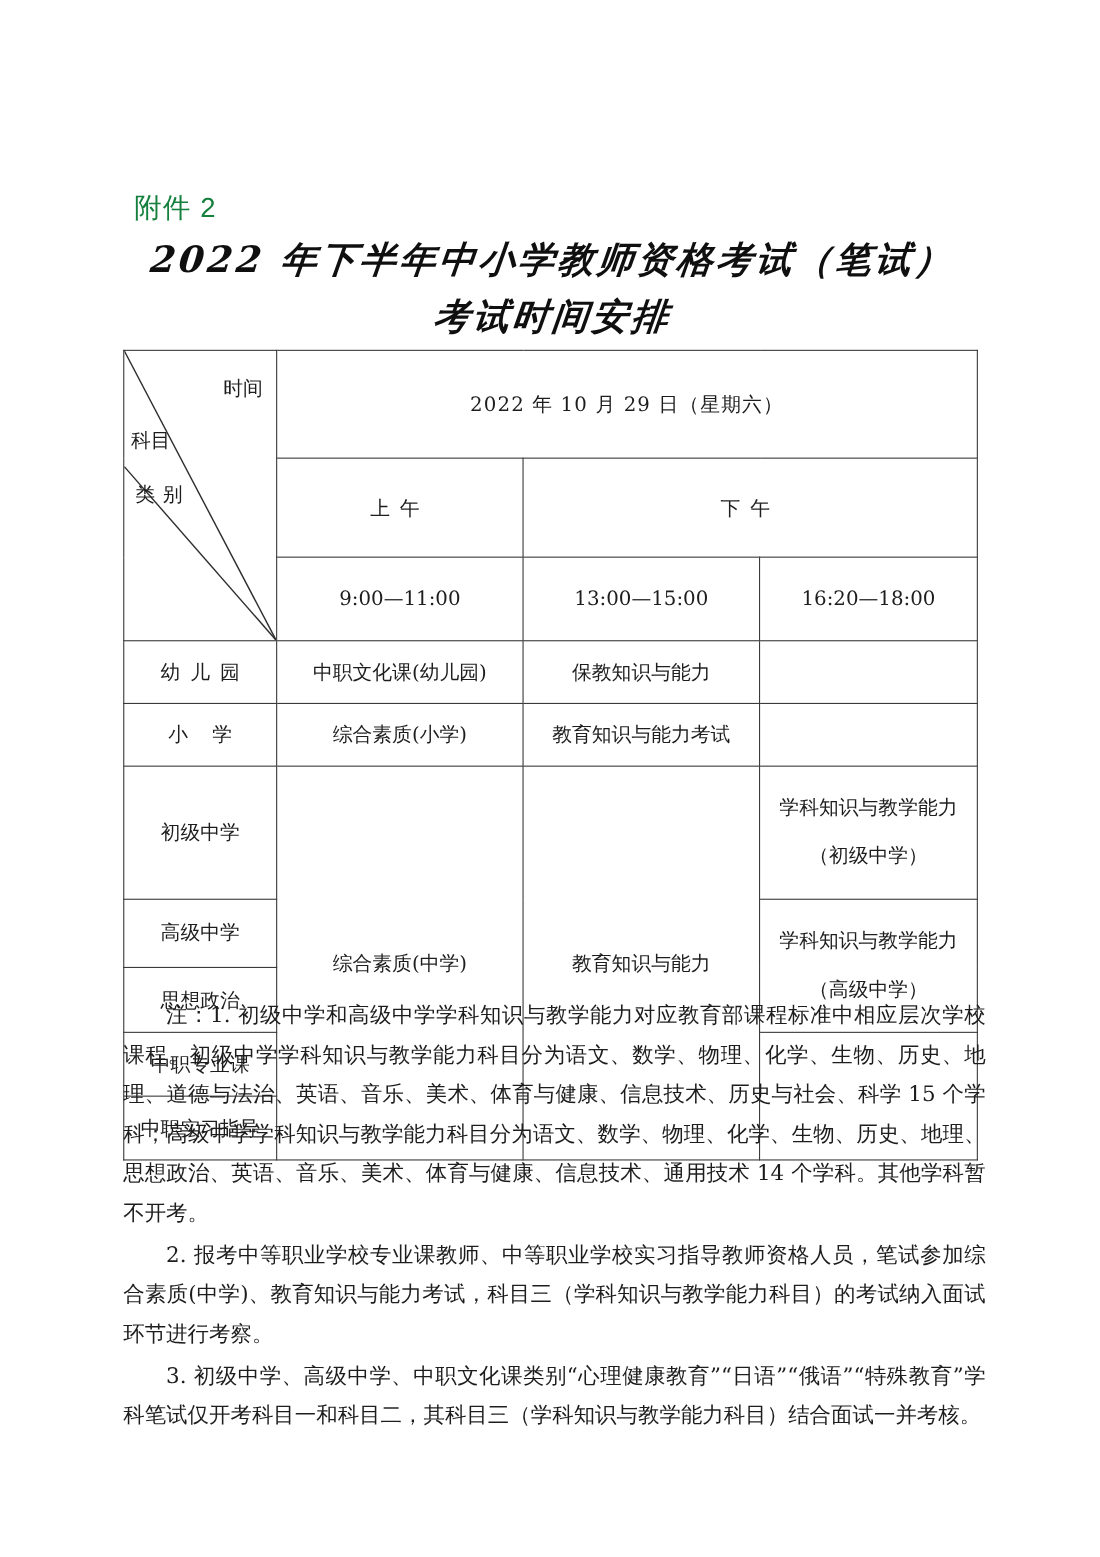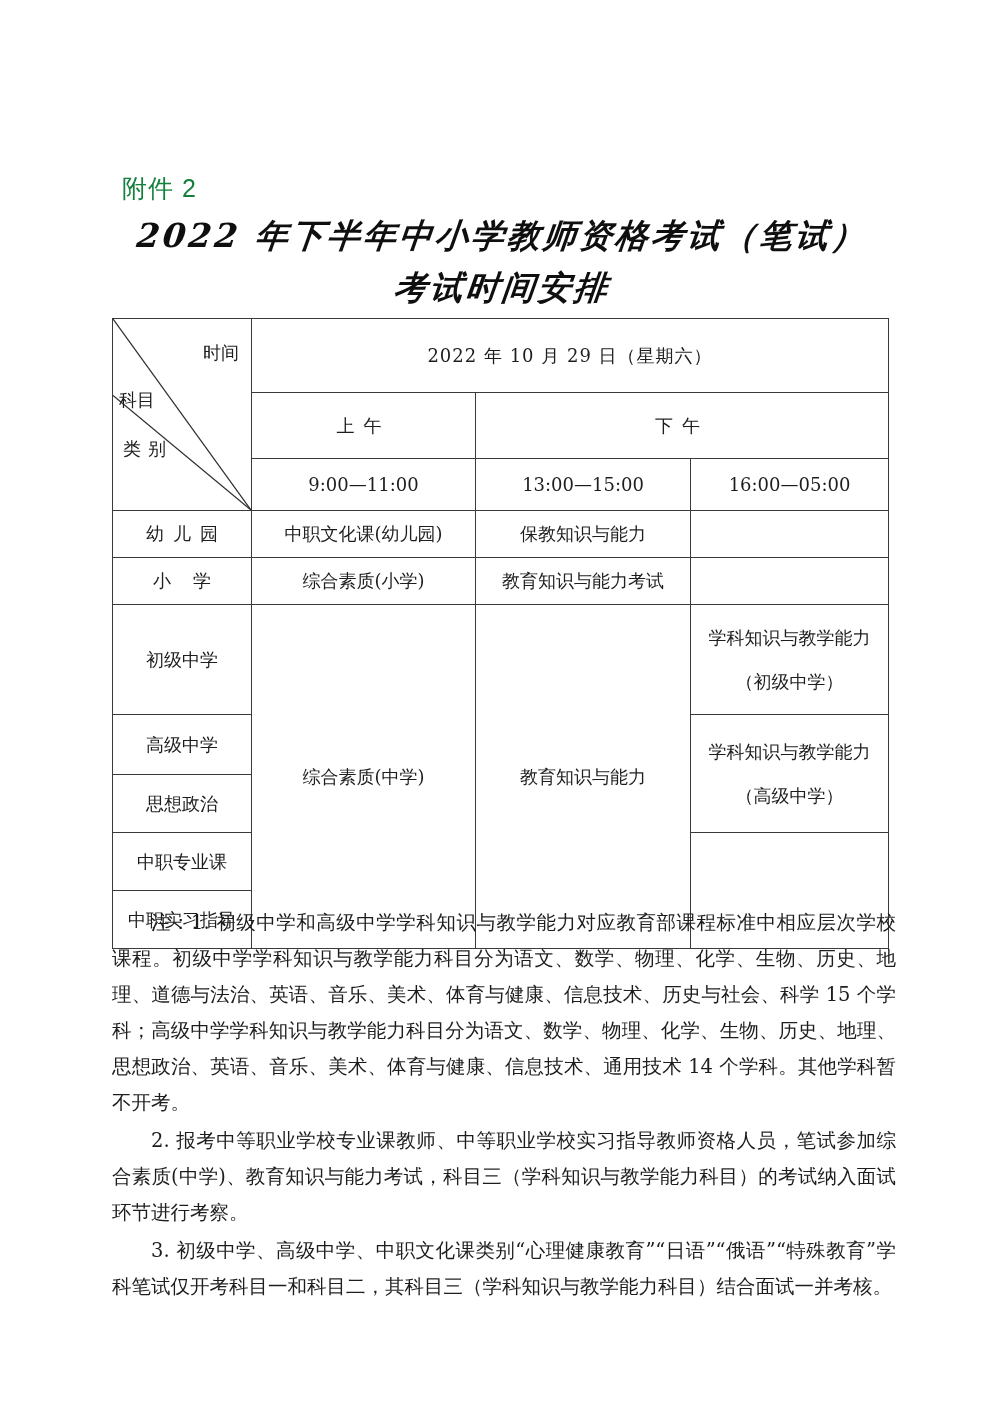--- a/index.html
+++ b/index.html
@@ -65,21 +65,21 @@
     border-collapse: collapse;
     table-layout: fixed;
   }
   .sched-table td {
     border: 1px solid #3a3a3a;
     text-align: center;
     vertical-align: middle;
     font-family: "DejaVu Serif", "Liberation Serif", serif;
     font-size: 18px;
     color: #1d1d1d;
-    padding: 4px 4px;
+    padding: 16px 4px;
   }
 
   .c-cat   { width: 139px; }
   .c-am    { width: 224px; }
   .c-pm1   { width: 215px; }
   .c-pm2   { width: 198px; }
 
   .date-cell  { font-size: 24px; letter-spacing: 1px; height: 65px; }
   .half-cell  { font-size: 19px; letter-spacing: 9px; height: 57px; }
   .time-cell  { font-size: 17px; height: 43px; font-family: "DejaVu Serif","Liberation Serif",serif; }
@@ -182,21 +182,21 @@
       </tr>
 
       <tr>
         <td class="half-cell">上午</td>
         <td class="half-cell" colspan="2">下午</td>
       </tr>
 
       <tr>
         <td class="time-cell">9:00—11:00</td>
         <td class="time-cell">13:00—15:00</td>
-        <td class="time-cell">16:00—05:00</td>
+        <td class="time-cell">16:20—18:00</td>
       </tr>
 
       <tr class="row-small">
         <td class="cat-cell cat-space2">幼儿园</td>
         <td>中职文化课(幼儿园)</td>
         <td>保教知识与能力</td>
         <td></td>
       </tr>
 
       <tr class="row-small">

